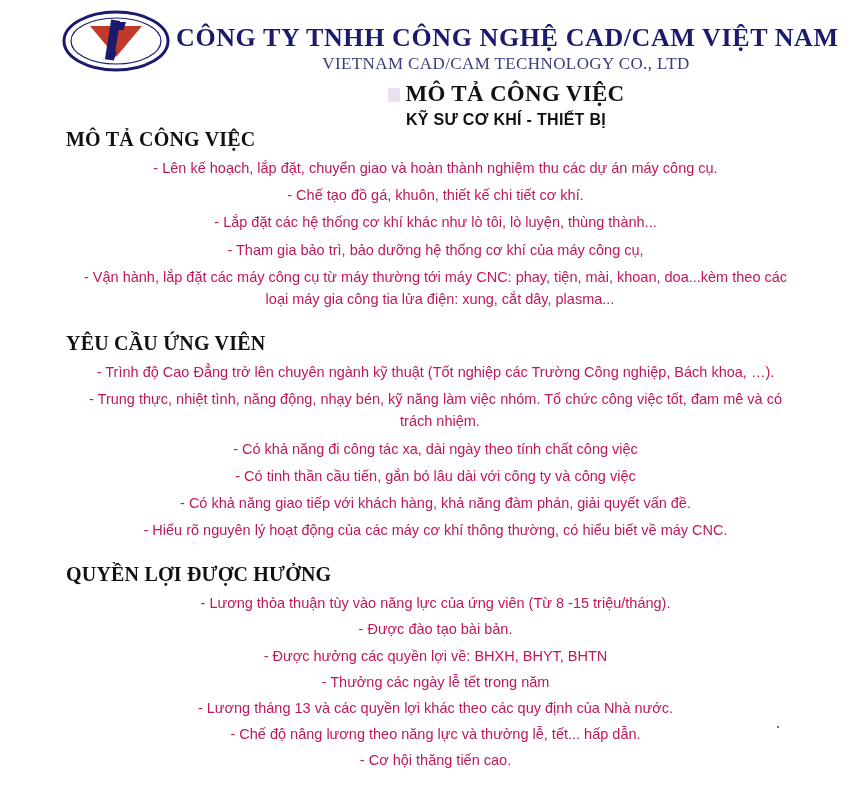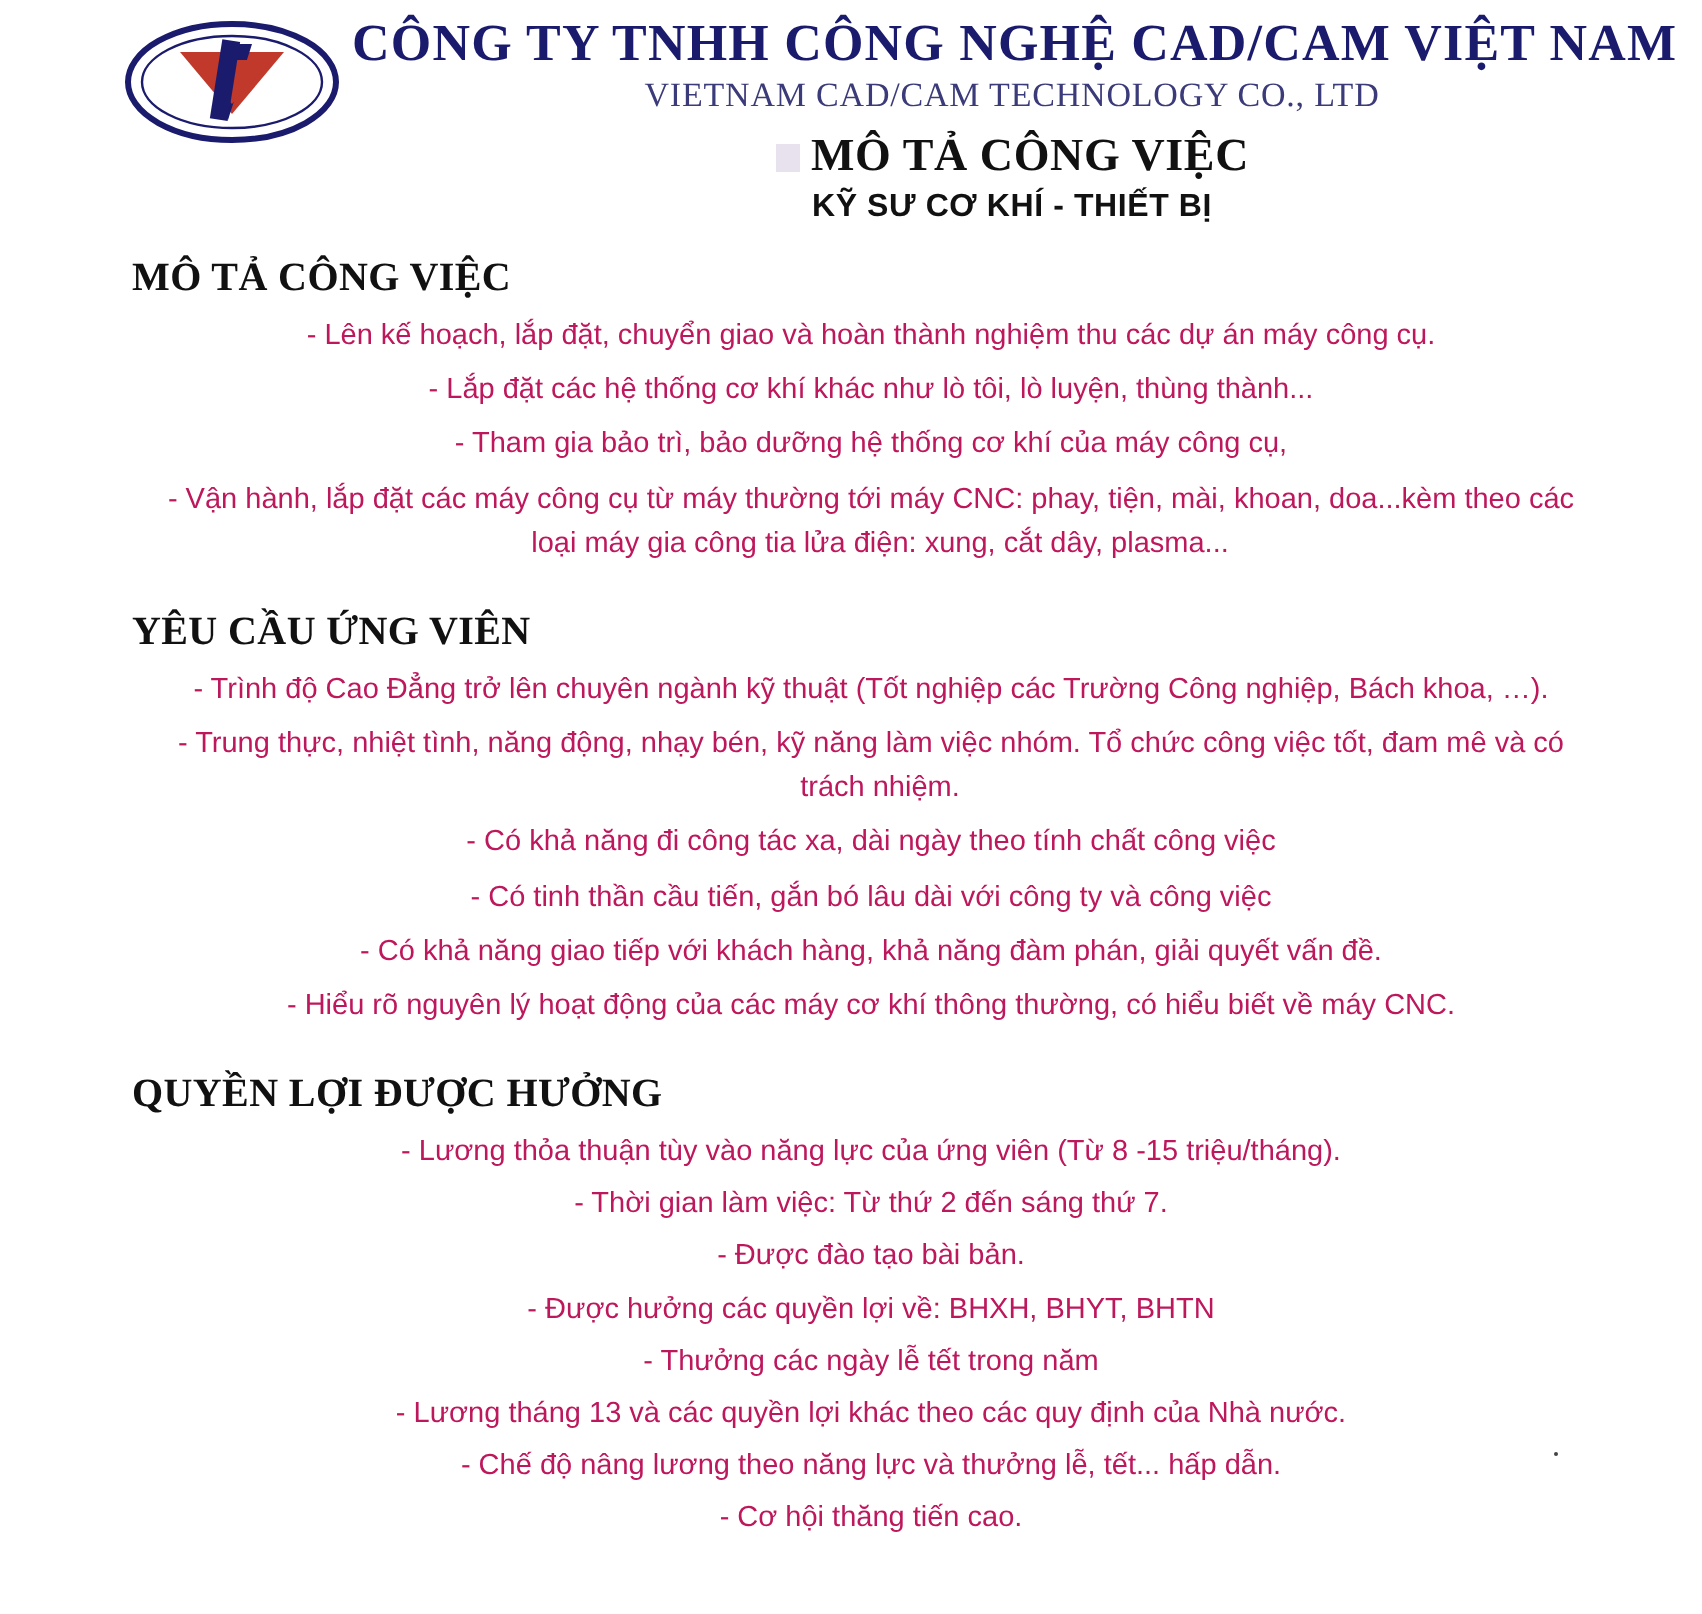--- a/index.html
+++ b/index.html
@@ -31,21 +31,21 @@
     left: 62px;
     top: 10px;
     width: 108px;
     height: 62px;
   }
   .logo svg { display: block; }
 
   .company-block {
     position: absolute;
     left: 176px;
-    top: 8px;
+    top: 24px;
     width: 660px;
     text-align: center;
   }
   .company-name {
     font-family: "Liberation Serif", serif;
     font-weight: bold;
     font-size: 26px;
     letter-spacing: 0.6px;
     color: #1b1b6e;
     line-height: 1.1;
@@ -155,20 +155,21 @@
       <div class="doc-subtitle">KỸ SƯ CƠ KHÍ - THIẾT BỊ</div>
     </div>
   </div>
 
   <div class="content">
 
     <div class="section sec-desc">
       <div class="section-title">MÔ TẢ CÔNG VIỆC</div>
       <ul class="bullets">
         <li class="bullet">- Lên kế hoạch, lắp đặt, chuyển giao và hoàn thành nghiệm thu các dự án máy công cụ.</li>
+        <li class="bullet">- Chế tạo đồ gá, khuôn, thiết kế chi tiết cơ khí.</li>
         <li class="bullet">- Lắp đặt các hệ thống cơ khí khác như lò tôi, lò luyện, thùng thành...</li>
         <li class="bullet">- Tham gia bảo trì, bảo dưỡng hệ thống cơ khí của máy công cụ,</li>
         <li class="bullet">- Vận hành, lắp đặt các máy công cụ từ máy thường tới máy CNC: phay, tiện, mài, khoan, doa...kèm theo các loại máy gia công tia lửa điện: xung, cắt dây, plasma...</li>
       </ul>
     </div>
 
     <div class="section sec-req">
       <div class="section-title">YÊU CẦU ỨNG VIÊN</div>
       <ul class="bullets">
         <li class="bullet">- Trình độ Cao Đẳng  trở lên chuyên ngành kỹ thuật (Tốt nghiệp các Trường Công nghiệp, Bách khoa, …).</li>
@@ -177,21 +178,20 @@
         <li class="bullet">- Có tinh thần cầu tiến, gắn bó lâu dài với công ty và công việc</li>
         <li class="bullet">- Có khả năng giao tiếp với khách hàng, khả năng đàm phán, giải quyết vấn đề.</li>
         <li class="bullet">- Hiểu rõ nguyên lý hoạt động của các máy cơ khí thông thường, có hiểu biết về máy CNC.</li>
       </ul>
     </div>
 
     <div class="section sec-benefits">
       <div class="section-title">QUYỀN LỢI ĐƯỢC HƯỞNG</div>
       <ul class="bullets">
         <li class="bullet">- Lương thỏa thuận tùy vào năng lực của ứng viên (Từ 8 -15 triệu/tháng).</li>
-        <li class="bullet">- Thời gian làm việc: Từ thứ 2 đến sáng thứ 7.</li>
         <li class="bullet">- Được đào tạo bài bản.</li>
         <li class="bullet">- Được hưởng các quyền lợi về: BHXH, BHYT, BHTN</li>
         <li class="bullet">- Thưởng các ngày lễ tết trong năm</li>
         <li class="bullet">- Lương tháng 13 và các quyền lợi khác theo các quy định của Nhà nước.</li>
         <li class="bullet">- Chế độ nâng lương theo năng lực và thưởng lễ, tết... hấp dẫn.</li>
         <li class="bullet">- Cơ hội thăng tiến cao.</li>
 
       </ul>
     </div>
 

